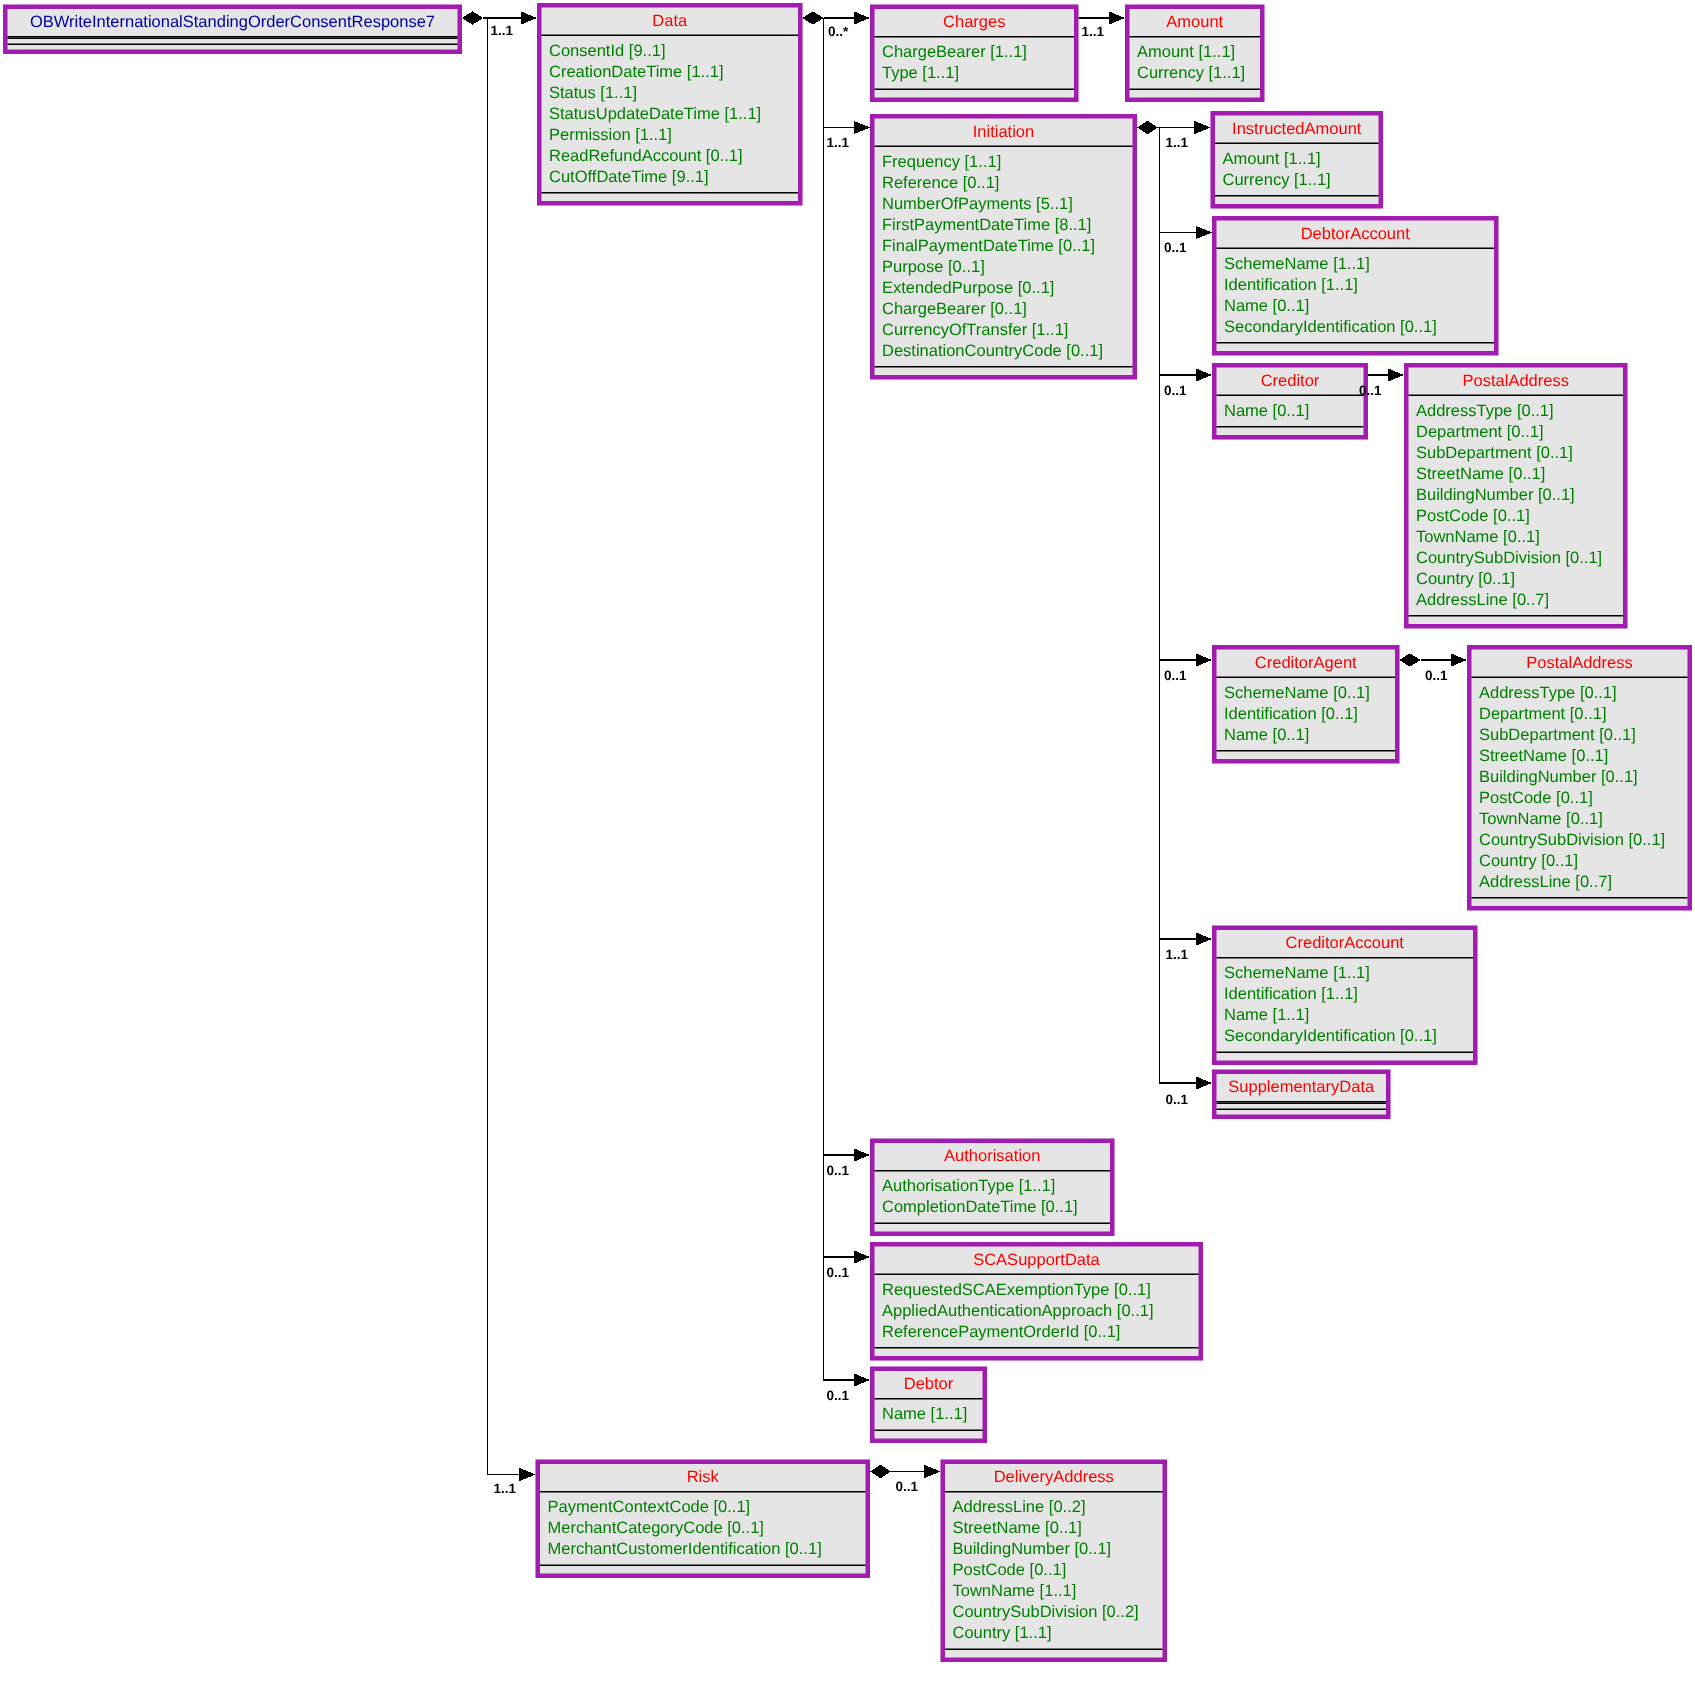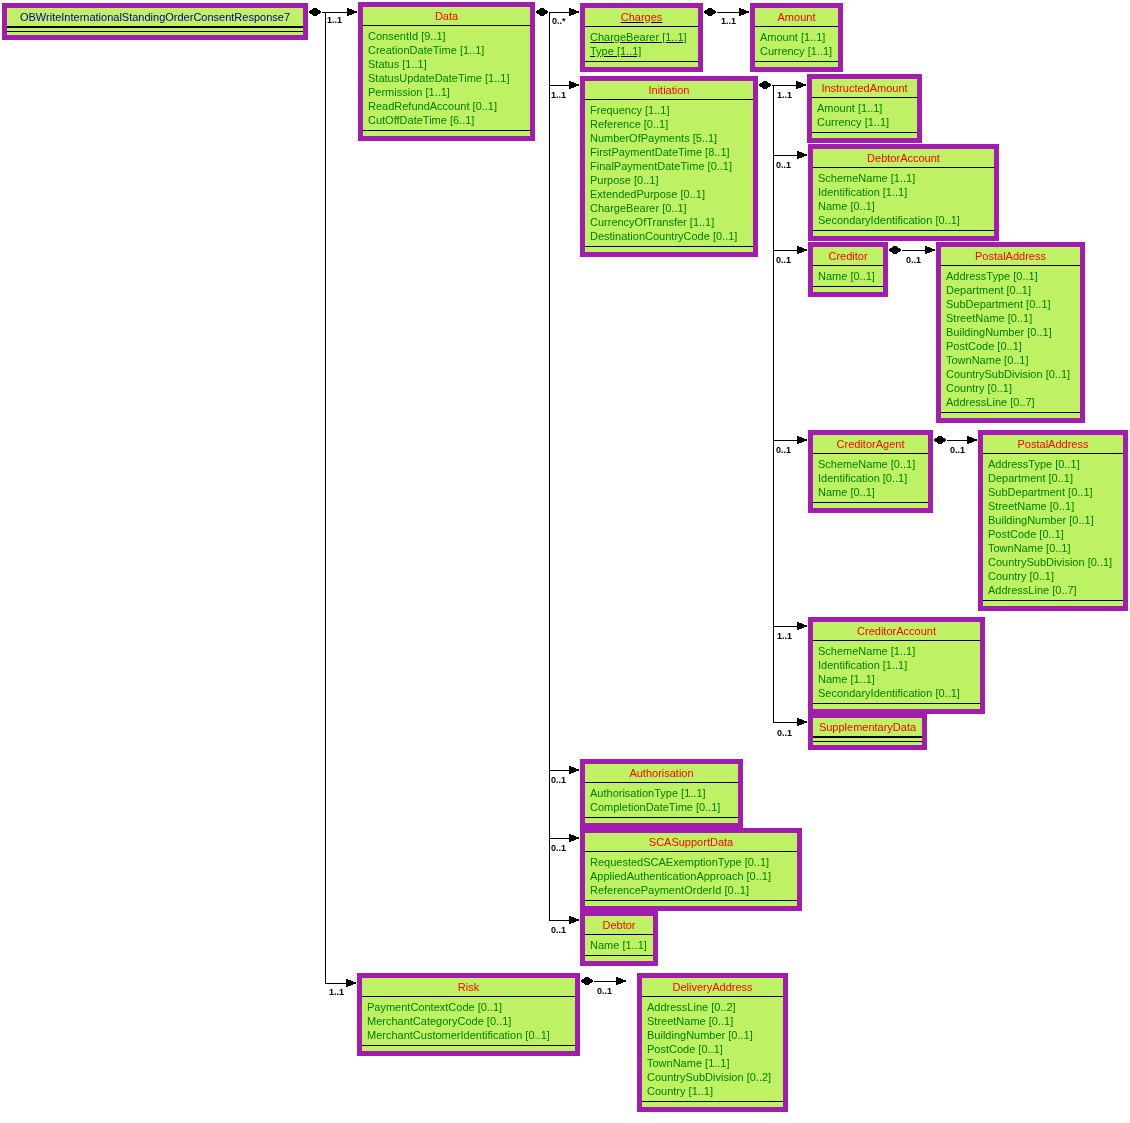--- a/index.html
+++ b/index.html
@@ -2,21 +2,21 @@
 <html><head>
 <meta charset="utf-8">
 <style>
   html,body{margin:0;padding:0;background:#ffffff;}
   #canvas{
     position:relative;width:1130px;height:1123px;background:#ffffff;
     font-family:"Liberation Sans","DejaVu Sans",sans-serif;overflow:hidden;
   }
   #wires{position:absolute;left:0;top:0;width:1130px;height:1123px;}
   .class-box{
-    position:absolute;background:#bef264;border:5px solid #a21caf;
+    position:absolute;background:#e5e5e5;border:3px solid #a21caf;
     box-sizing:border-box;
   }
   .box-title{
     color:#ff0000;font-size:11px;line-height:18px;height:18px;text-align:center;
     border-bottom:1px solid #000000;padding:0 3px;white-space:nowrap;overflow:hidden;
   }
   .box-title.blue{color:#0000a0;}
   .box-attrs{padding:3px 4px 3px 5px;}
   .attr{color:#008000;font-size:11px;line-height:14px;white-space:nowrap;}
   .box-empty{border-top:1px solid #000000;height:5px;}
@@ -91,25 +91,25 @@
       </div>
       <div class="class-box" style="left: 358px; top: 2px; width: 177px;">
         <div class="box-title">Data</div>
         <div class="box-attrs">
           <div class="attr">ConsentId [9..1]</div>
           <div class="attr">CreationDateTime [1..1]</div>
           <div class="attr">Status [1..1]</div>
           <div class="attr">StatusUpdateDateTime [1..1]</div>
           <div class="attr">Permission [1..1]</div>
           <div class="attr">ReadRefundAccount [0..1]</div>
-          <div class="attr">CutOffDateTime [6..1]</div>
-        </div>
-        <div class="box-empty"></div>
-      </div>
-      <div class="class-box" style="left: 580px; top: 3px; width: 123px; text-decoration: underline;">
+          <div class="attr">CutOffDateTime [9..1]</div>
+        </div>
+        <div class="box-empty"></div>
+      </div>
+      <div class="class-box" style="left: 580px; top: 3px; width: 139px;">
         <div class="box-title">Charges</div>
         <div class="box-attrs">
           <div class="attr">ChargeBearer [1..1]</div>
           <div class="attr">Type [1..1]</div>
         </div>
         <div class="box-empty"></div>
       </div>
       <div class="class-box" style="left: 750px; top: 3px; width: 93px;">
         <div class="box-title">Amount</div>
         <div class="box-attrs">
@@ -145,21 +145,21 @@
       <div class="class-box" style="left: 808px; top: 144px; width: 191px;">
         <div class="box-title">DebtorAccount</div>
         <div class="box-attrs">
           <div class="attr">SchemeName [1..1]</div>
           <div class="attr">Identification [1..1]</div>
           <div class="attr">Name [0..1]</div>
           <div class="attr">SecondaryIdentification [0..1]</div>
         </div>
         <div class="box-empty"></div>
       </div>
-      <div class="class-box" style="left: 808px; top: 242px; width: 80px;">
+      <div class="class-box" style="left: 808px; top: 242px; width: 104px;">
         <div class="box-title">Creditor</div>
         <div class="box-attrs">
           <div class="attr">Name [0..1]</div>
         </div>
         <div class="box-empty"></div>
       </div>
       <div class="class-box" style="left: 936px; top: 242px; width: 149px;">
         <div class="box-title">PostalAddress</div>
         <div class="box-attrs">
           <div class="attr">AddressType [0..1]</div>
@@ -241,21 +241,21 @@
       </div>
       <div class="class-box" style="left: 357px; top: 973px; width: 223px;">
         <div class="box-title">Risk</div>
         <div class="box-attrs">
           <div class="attr">PaymentContextCode [0..1]</div>
           <div class="attr">MerchantCategoryCode [0..1]</div>
           <div class="attr">MerchantCustomerIdentification [0..1]</div>
         </div>
         <div class="box-empty"></div>
       </div>
-      <div class="class-box" style="left: 627px; top: 973px; width: 151px; margin-left: 10px;">
+      <div class="class-box" style="left: 627px; top: 973px; width: 151px;">
         <div class="box-title">DeliveryAddress</div>
         <div class="box-attrs">
           <div class="attr">AddressLine [0..2]</div>
           <div class="attr">StreetName [0..1]</div>
           <div class="attr">BuildingNumber [0..1]</div>
           <div class="attr">PostCode [0..1]</div>
           <div class="attr">TownName [1..1]</div>
           <div class="attr">CountrySubDivision [0..2]</div>
           <div class="attr">Country [1..1]</div>
         </div>

